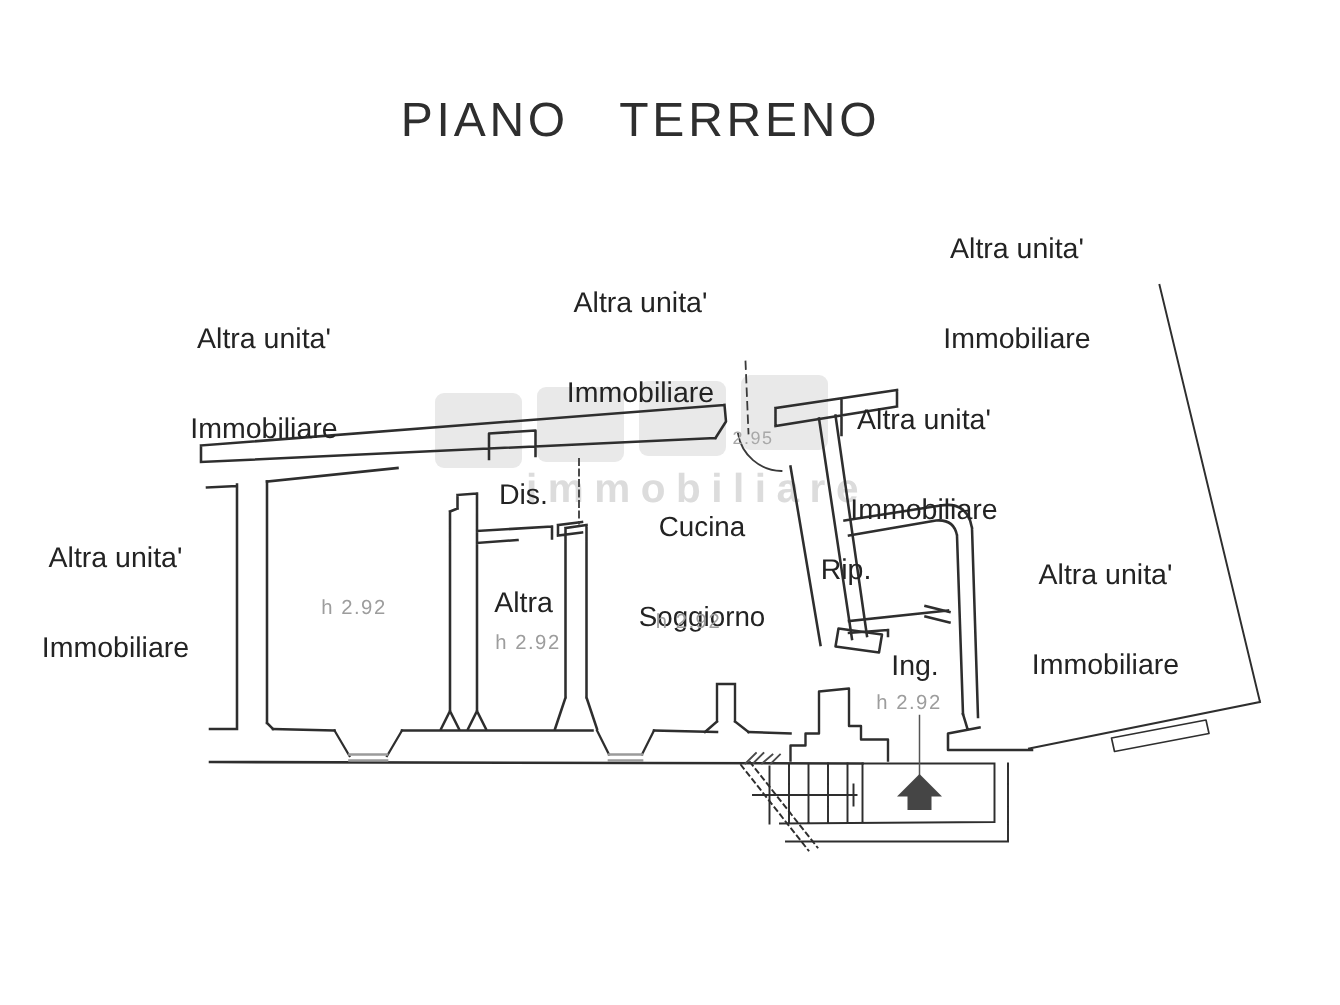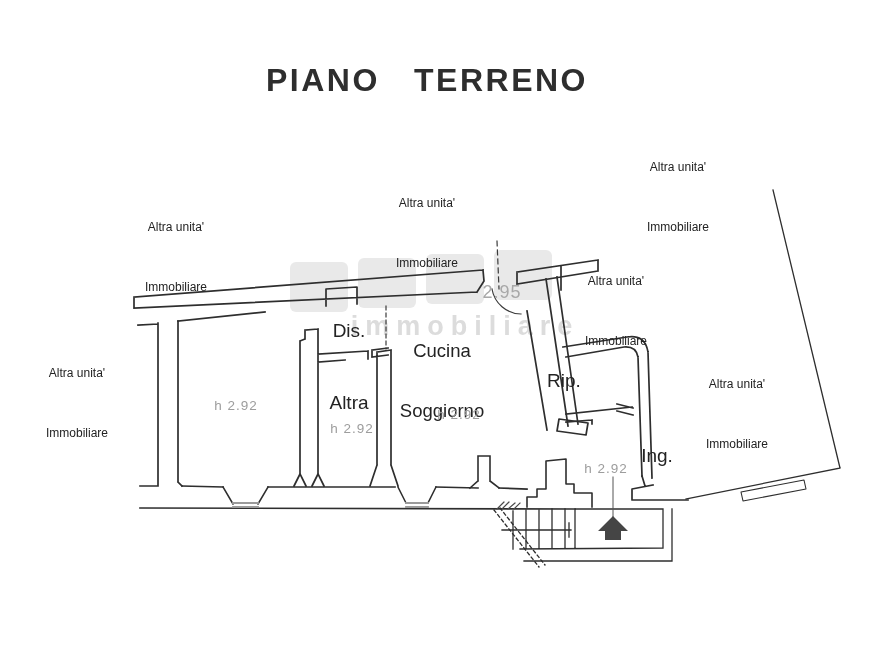--- a/index.html
+++ b/index.html
@@ -1,26 +1,26 @@
 <!DOCTYPE html>
 <html><head>
 <meta charset="utf-8">
 <style>
   html,body{margin:0;padding:0;background:#ffffff;}
   #page{position:relative;width:893px;height:670px;background:#ffffff;overflow:hidden;
         font-family:"Liberation Sans","DejaVu Sans",sans-serif;color:#222;}
   #plan-svg{position:absolute;left:0;top:0;z-index:1;}
   .lbl{position:absolute;transform:translate(-50%,-50%);text-align:center;z-index:2;
        white-space:pre;color:#232323;}
-  .title{font-size:32px;letter-spacing:2.5px;color:#2e2e2e;font-weight:bold;}
-  .unit{font-size:12px;line-height:20px;text-align:center;}
+  .title{font-size:32px;letter-spacing:2.5px;color:#2e2e2e;}
+  .unit{font-size:19px;line-height:20px;text-align:center;}
   .room{font-size:19px;}
   .room2{font-size:18.5px;line-height:20px;}
   .dim{font-size:13.5px;color:#9d9d9d;letter-spacing:1px;}
-  .dim-sm{font-size:18px;color:#a8a8a8;letter-spacing:1px;}
+  .dim-sm{font-size:12px;color:#a8a8a8;letter-spacing:1px;}
   #watermark{position:absolute;left:0;top:0;z-index:0;}
   #wm-text{position:absolute;left:465px;top:326px;transform:translate(-50%,-50%);
            font-size:27px;letter-spacing:7px;color:#dcdcdc;font-weight:bold;z-index:0;}
 </style>
 </head>
 <body>
 
 <div id="page">
 
   <svg id="watermark" width="893" height="670" viewBox="0 0 893 670">
@@ -149,26 +149,26 @@
     <div>Immobiliare</div>
   </div>
 
   <div class="lbl room" style="left:349px;top:331px;">Dis.</div>
 
   <div class="lbl dim" style="left:236px;top:405px;">h 2.92</div>
 
   <div class="lbl room" style="left:349px;top:403px;">Altra</div>
   <div class="lbl dim" style="left:352px;top:428px;">h 2.92</div>
 
-  <div class="lbl room2" style="left:442px;top:381px;">
+  <div class="lbl room2" style="left:468px;top:381px;">
     <div>Cucina</div>
     <div>Soggiorno</div>
   </div>
   <div class="lbl dim" style="left:459px;top:414px;">h 2.92</div>
 
   <div class="lbl room" style="left:564px;top:381px;">Rip.</div>
 
-  <div class="lbl room" style="left:610px;top:456px;margin-left:47px;">Ing.</div>
+  <div class="lbl room" style="left:610px;top:445px;">Ing.</div>
   <div class="lbl dim" style="left:606px;top:468px;">h 2.92</div>
 
   <div class="lbl dim-sm" style="left:502px;top:292px;">2.95</div>
 
 </div>
 
 </body></html>

